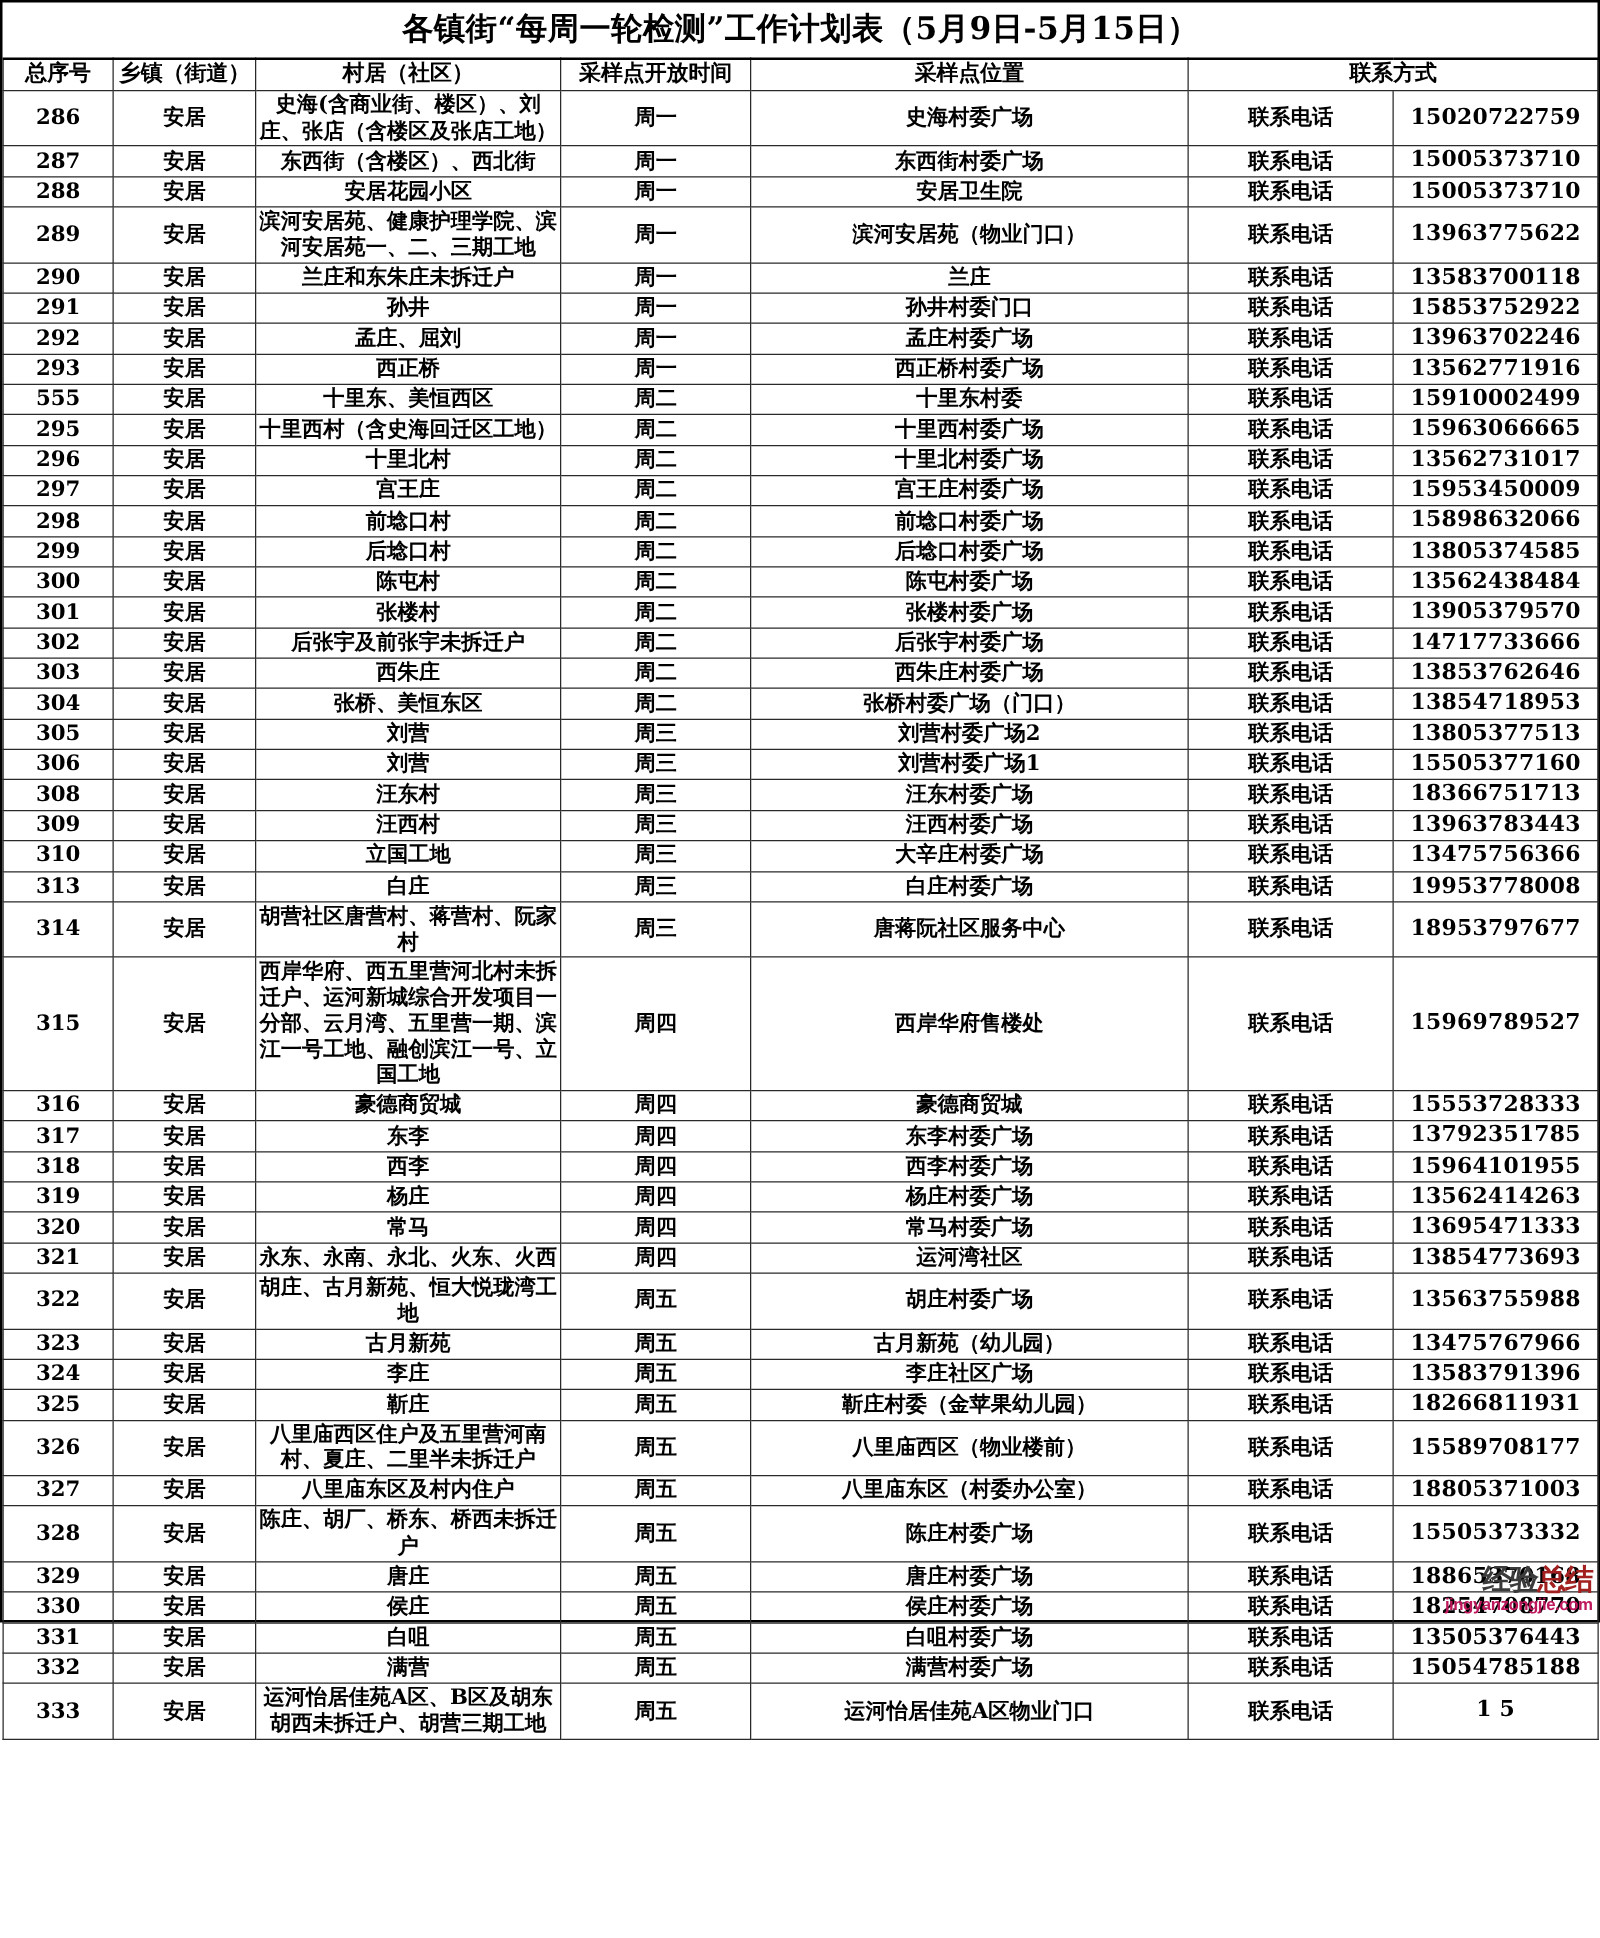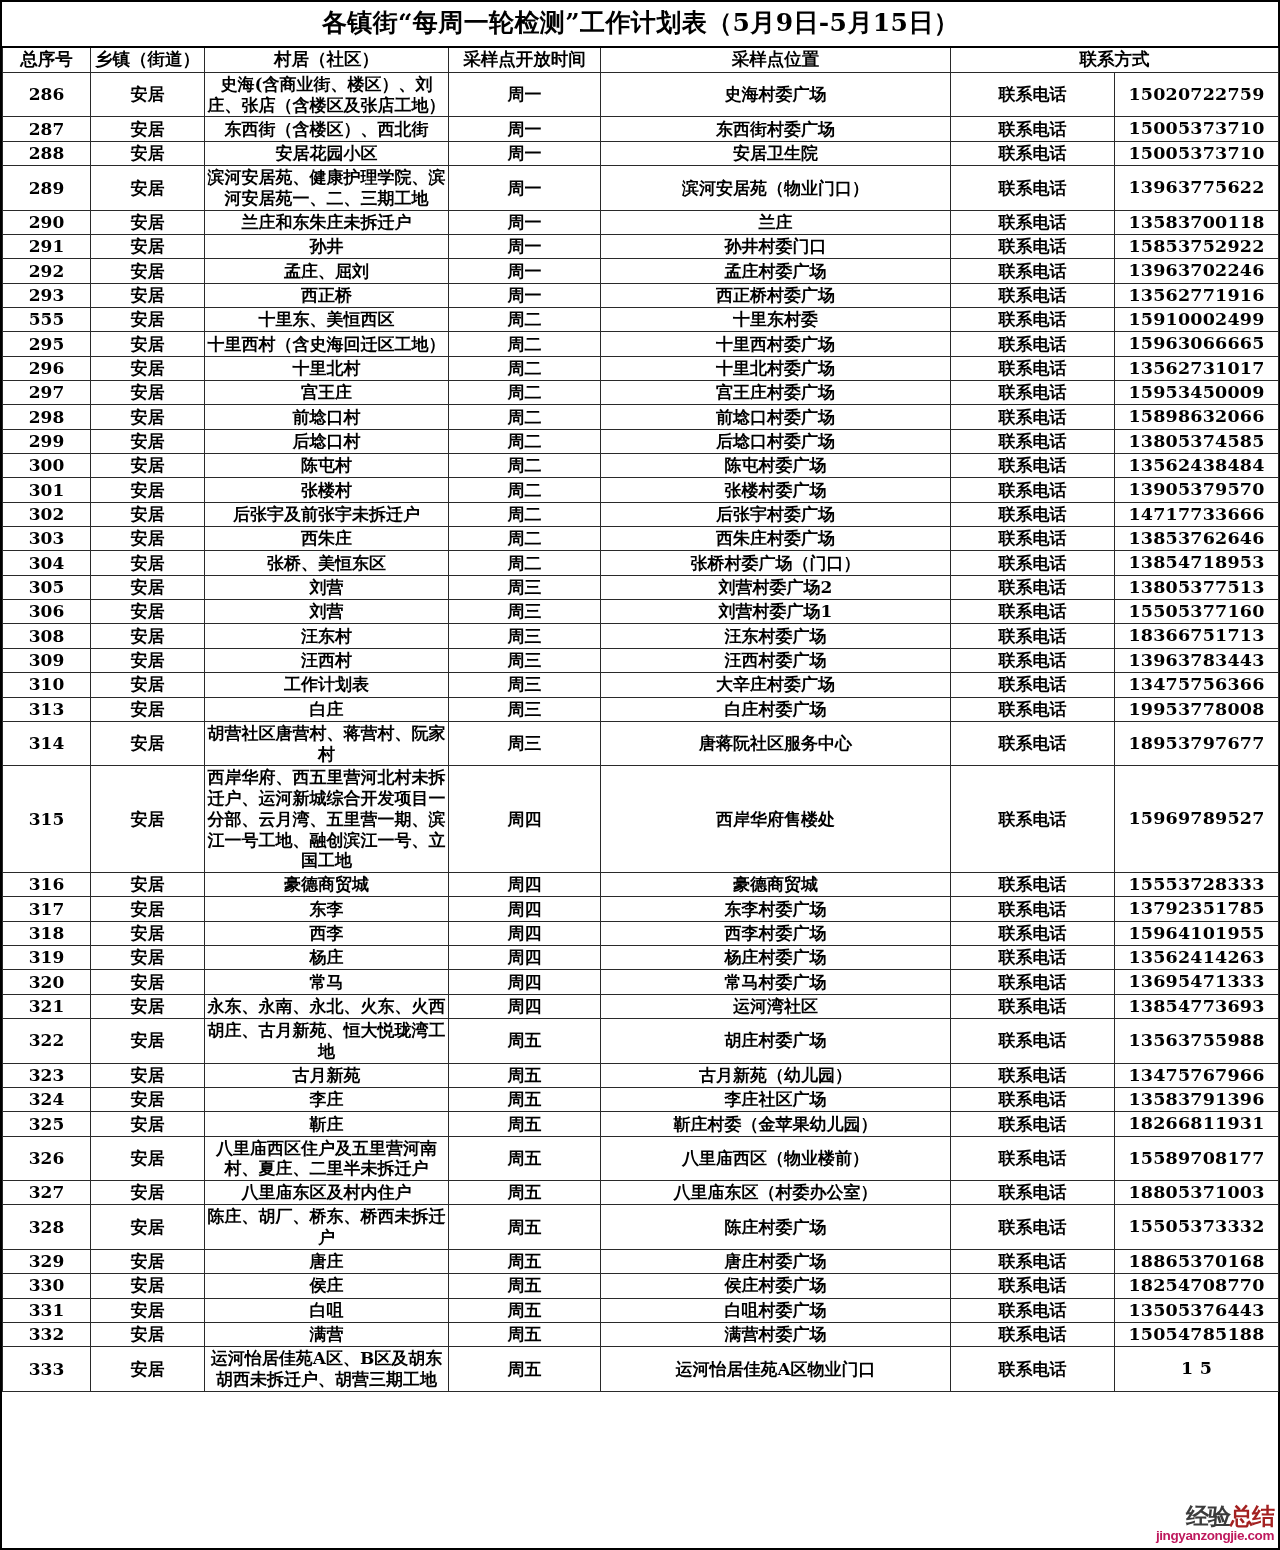--- a/index.html
+++ b/index.html
@@ -9,21 +9,21 @@
   }
   body {
     width: 1280px;
     height: 1550px;
     font-family: "DejaVu Serif", "Liberation Serif", serif;
     color: #000000;
     overflow: hidden;
   }
   .sheet {
     width: 1280px;
-    height: 1550px;
+    height: 1298px;
     position: relative;
     box-sizing: border-box;
     border-left: 2px solid #000;
     border-right: 2px solid #000;
     border-top: 2px solid #000;
     border-bottom: 2px solid #000;
   }
   table.plan {
     width: 1276px;
     border-collapse: collapse;
@@ -322,21 +322,21 @@
           <td class="c-town">安居</td>
           <td class="c-vill">汪西村</td>
           <td class="c-time">周三</td>
           <td class="c-loc">汪西村委广场</td>
           <td class="c-ctl">联系电话</td>
           <td class="c-phone phone">13963783443</td>
         </tr>
         <tr>
           <td class="c-no">310</td>
           <td class="c-town">安居</td>
-          <td class="c-vill">工作计划表</td>
+          <td class="c-vill">立国工地</td>
           <td class="c-time">周三</td>
           <td class="c-loc">大辛庄村委广场</td>
           <td class="c-ctl">联系电话</td>
           <td class="c-phone phone">13475756366</td>
         </tr>
         <tr>
           <td class="c-no">313</td>
           <td class="c-town">安居</td>
           <td class="c-vill">白庄</td>
           <td class="c-time">周三</td>

